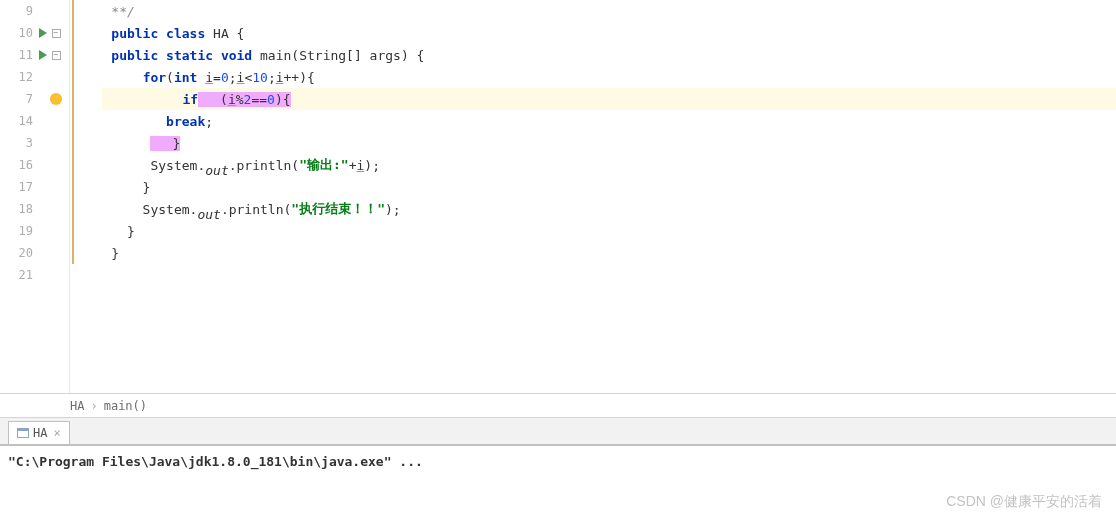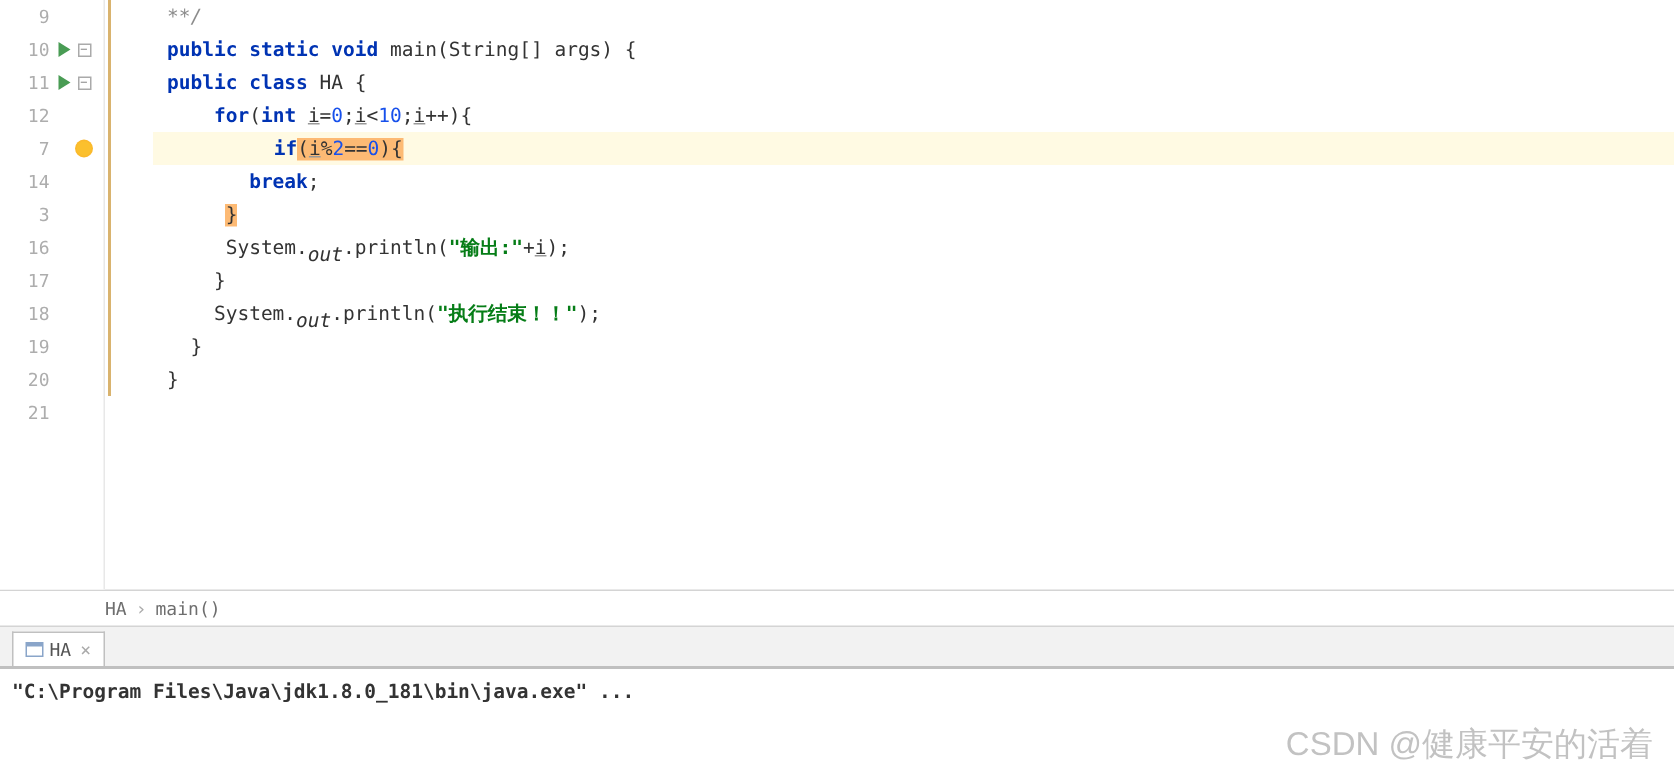--- a/index.html
+++ b/index.html
@@ -83,21 +83,22 @@
       display: flex;
       align-items: center;
       white-space: pre;
       padding-left: 10px;
     }
     .code-line.highlight {
       background: #fffae3;
       margin-left: 32px;
     }
     .sel {
-      background: #fdba74;
+      background: #f0abfc;
+      padding-left: 22px;
     }
     .k { color: #0033b3; font-weight: bold; }
     .it { font-style: italic; margin-top: 11px; }
     .var { text-decoration: underline; text-decoration-color: #999; }
     .str { color: #067d17; font-weight: bold; }
     .cmt { color: #8c8c8c; font-style: italic; }
     .num0 { color: #1750eb; }
     .breadcrumb {
       height: 24px;
       display: flex; align-items: center;
@@ -139,21 +140,21 @@
       font-family: "Consolas", monospace;
       font-size: 13px;
       overflow: hidden;
     }
     .con-line { line-height: 20px; white-space: pre; }
     .con-cmd { font-weight: bold; }
     .watermark {
       position: absolute;
       right: 14px;
       bottom: 8px;
-      font-size: 22px;
+      font-size: 14px;
       color: rgba(120,120,120,0.45);
       font-family: "Microsoft YaHei", sans-serif;
       pointer-events: none;
     }
     .run-slot { width: 14px; display:flex; justify-content:center; }
   </style>
 </head>
 <body>
 
 <div class="editor-area">
@@ -232,23 +233,23 @@
         <span class="run-slot"></span>
         <span class="fold-icon"></span>
       </div>
   </div>
 
   <div class="code-area">
     <div class="scope-line"></div>
 
     <div class="code-line"><span class="cmt">    **/</span></div>
 
+    <div class="code-line"><span>    </span><span class="k">public class</span><span> HA {</span></div>
+
     <div class="code-line"><span>    </span><span class="k">public static void</span><span> main(String[] args) {</span></div>
-
-    <div class="code-line"><span>    </span><span class="k">public class</span><span> HA {</span></div>
 
     <div class="code-line"><span>        </span><span class="k">for</span><span>(</span><span class="k">int</span><span> </span><span class="var">i</span><span>=</span><span class="num0">0</span><span>;</span><span class="var">i</span><span>&lt;</span><span class="num0">10</span><span>;</span><span class="var">i</span><span>++</span><span>){</span></div>
 
     <div class="code-line highlight"><span>         </span><span class="k">if</span><span class="sel"><span>(</span><span class="var">i</span><span>%</span><span class="num0">2</span><span>==</span><span class="num0">0</span><span>){</span></span></div>
 
     <div class="code-line"><span>           </span><span class="k">break</span><span>;</span></div>
 
     <div class="code-line"><span>         </span><span class="sel">}</span></div>
 
     <div class="code-line"><span>         System.</span><span class="it" style="font-style:italic">out</span><span>.println(</span><span class="str">"输出:"</span><span>+</span><span class="var">i</span><span>);</span></div>

